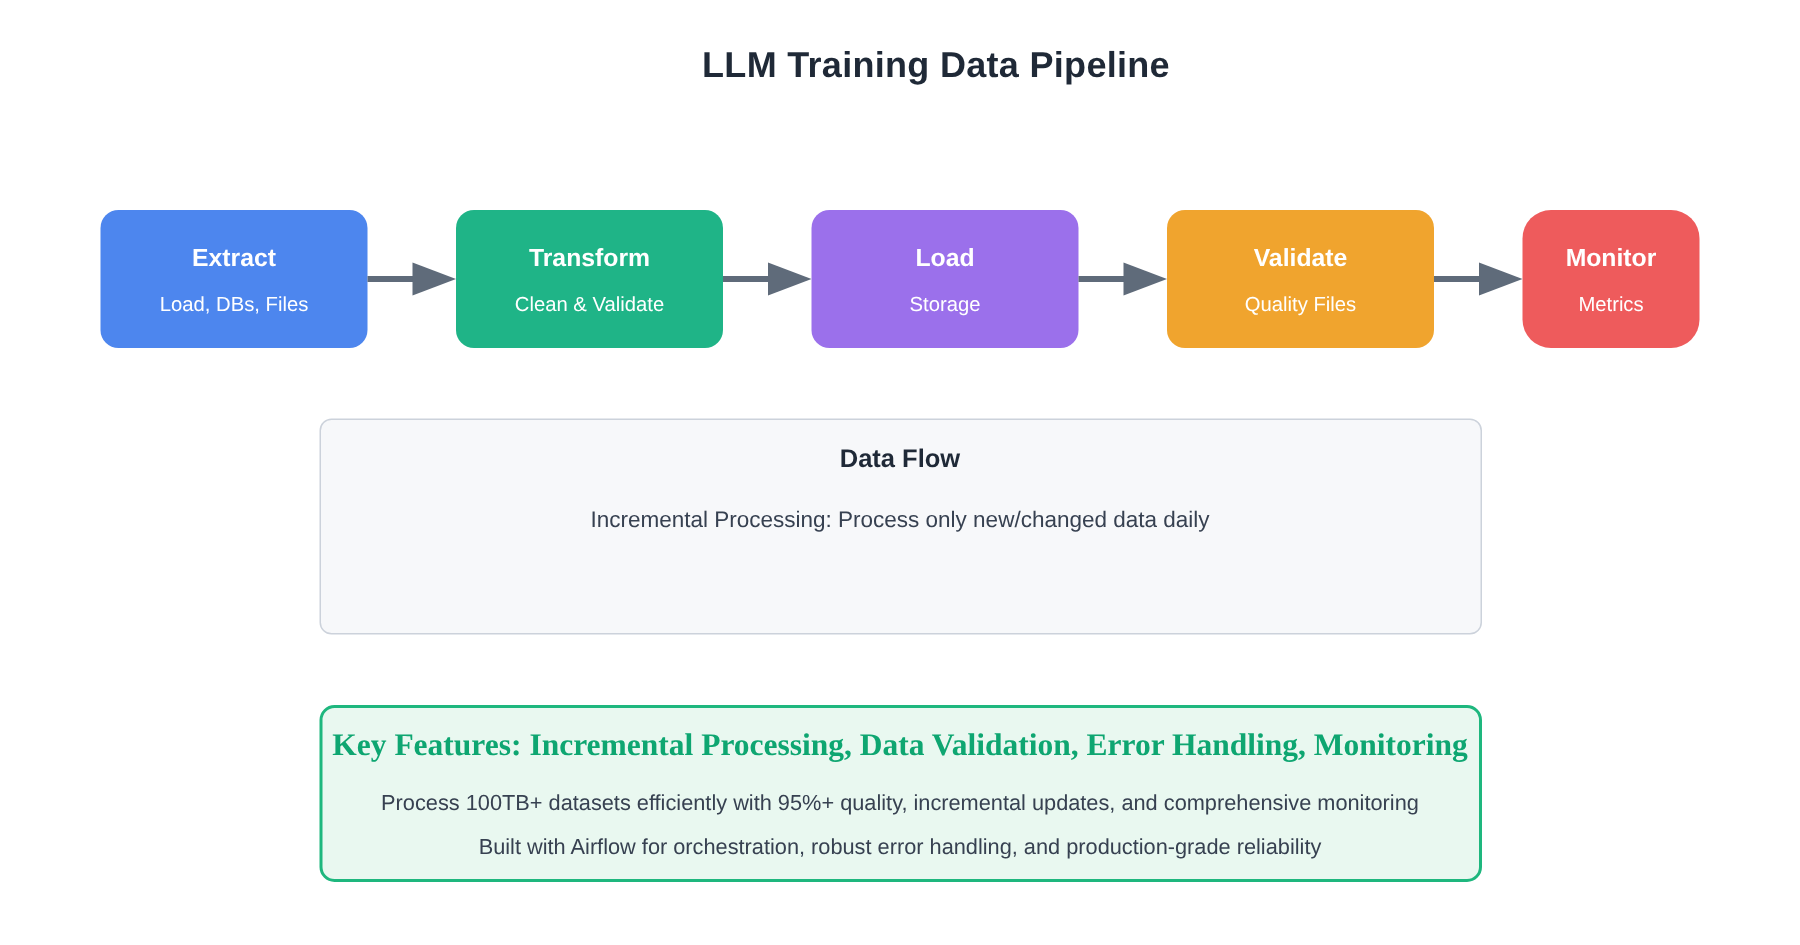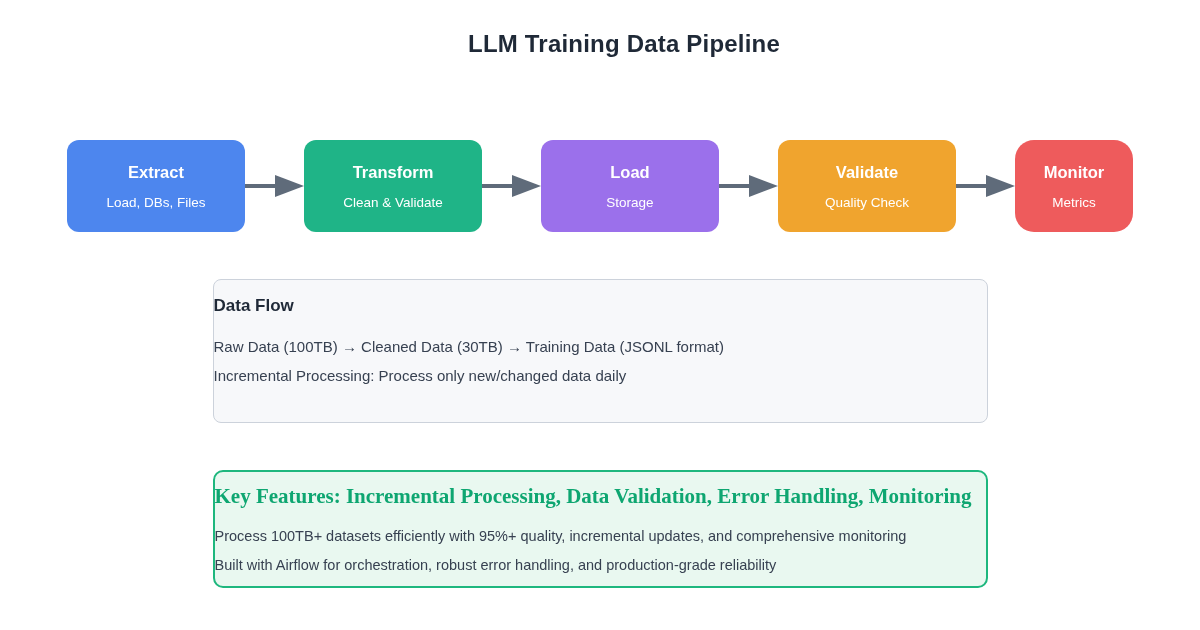--- a/index.html
+++ b/index.html
@@ -58,20 +58,21 @@
     border-bottom: 11px solid transparent;
     border-left: 29px solid currentColor;
     margin-left: -3px;
   }
 
   
   .panel {
     width: 775px;
     margin: 47px auto 0;
     box-sizing: border-box;
+    text-align: center;
   }
   .panel-dataflow {
     height: 144px;
     border: 1px solid;
     border-radius: 8px;
     padding-top: 16px;
   }
   .panel-features {
     height: 118px;
     border: 2px solid;
@@ -120,39 +121,38 @@
     <div class="stage-subtitle">Storage</div>
   </div>
 
   <div class="arrow" style="color: rgb(95, 107, 122);">
     <div class="arrow-line"></div>
     <div class="arrow-head"></div>
   </div>
 
   <div class="stage wide" style="background-color: rgb(240, 164, 46);">
     <div class="stage-title">Validate</div>
-    <div class="stage-subtitle">Quality Check</div>
+    <div class="stage-subtitle">Quality Files</div>
   </div>
 
   <div class="arrow" style="color: rgb(95, 107, 122);">
     <div class="arrow-line"></div>
     <div class="arrow-head"></div>
   </div>
 
   <div class="stage narrow" style="background-color: rgb(238, 91, 92);">
     <div class="stage-title">Monitor</div>
     <div class="stage-subtitle">Metrics</div>
   </div>
 
 </div>
 
 <div class="panel panel-dataflow" style="border-color: rgb(204, 210, 219); background-color: rgb(247, 248, 250);">
   <div class="panel-title" style="color: rgb(31, 41, 55);">Data Flow</div>
   <div class="panel-lines">
-    <div class="panel-line" style="color: rgb(55, 65, 81);">Raw Data (100TB) → Cleaned Data (30TB) → Training Data (JSONL format)</div>
     <div class="panel-line" style="color: rgb(55, 65, 81);">Incremental Processing: Process only new/changed data daily</div>
   </div>
 </div>
 
 <div class="panel panel-features" style="border-color: rgb(30, 183, 126); background-color: rgb(233, 248, 240);">
   <div class="panel-title" style="color: rgb(14, 166, 113);">Key Features: Incremental Processing, Data Validation, Error Handling, Monitoring</div>
   <div class="panel-lines">
     <div class="panel-line" style="color: rgb(55, 65, 81);">Process 100TB+ datasets efficiently with 95%+ quality, incremental updates, and comprehensive monitoring</div>
     <div class="panel-line" style="color: rgb(55, 65, 81);">Built with Airflow for orchestration, robust error handling, and production-grade reliability</div>
   </div>

